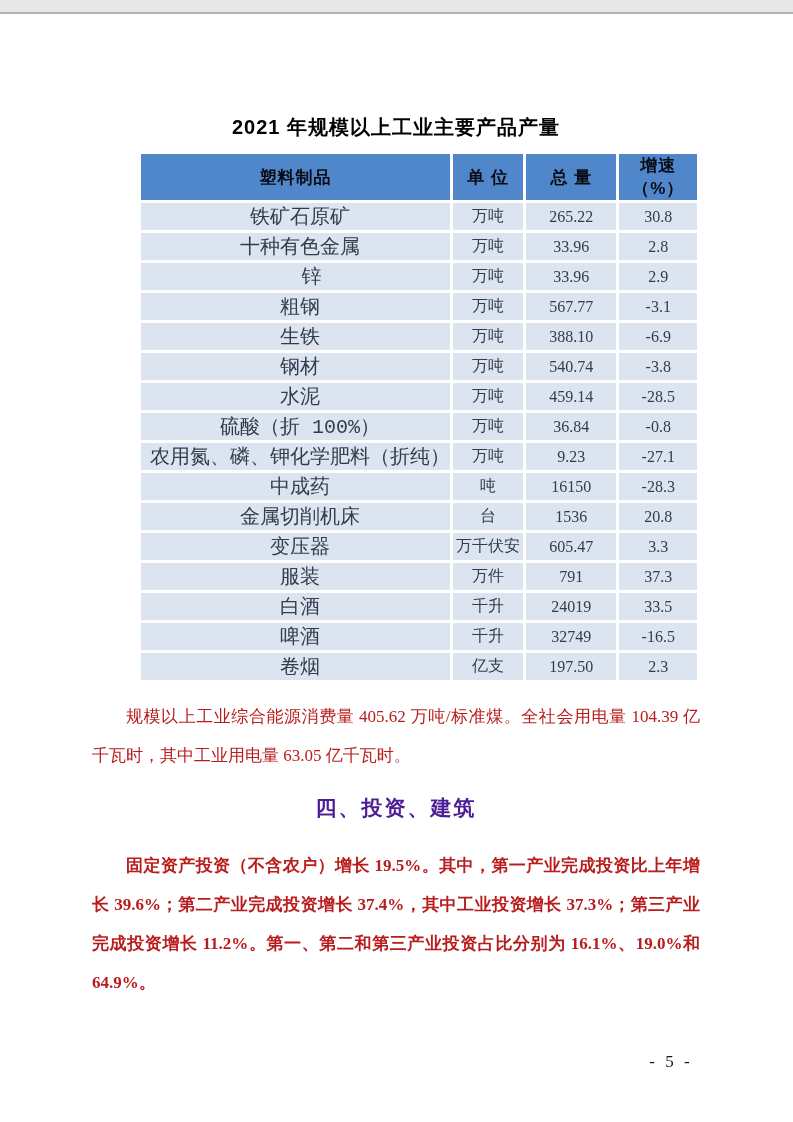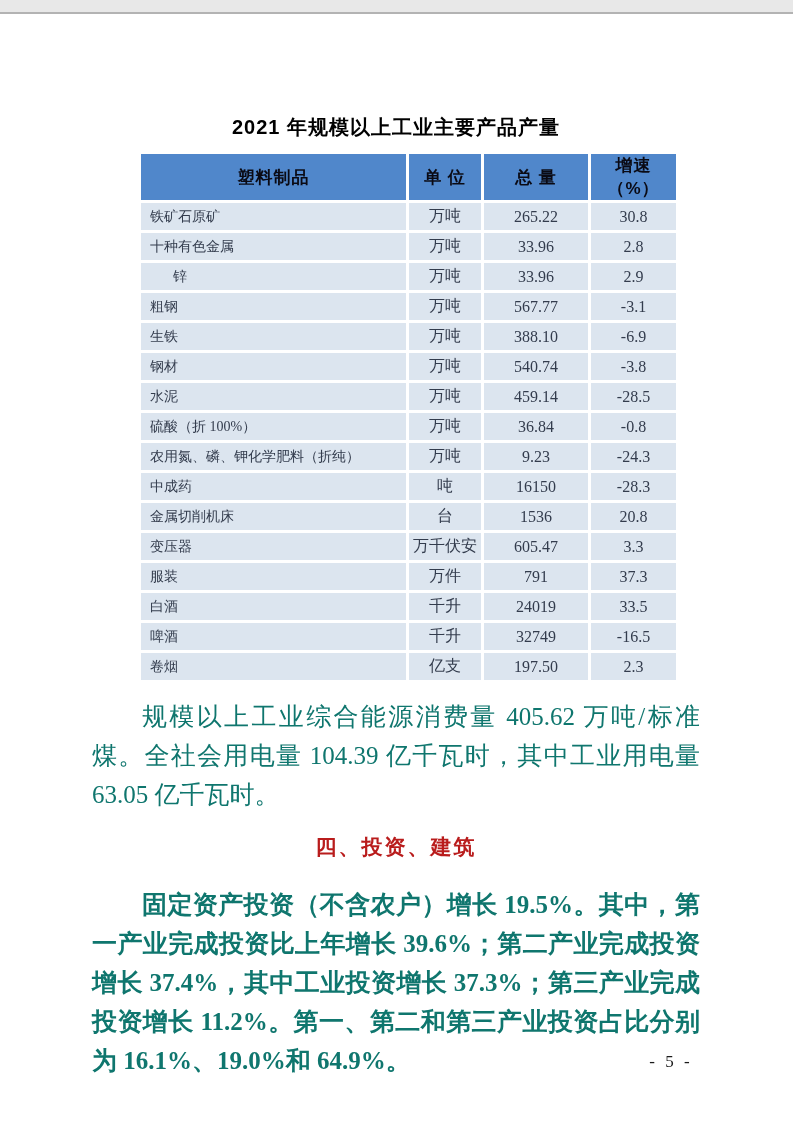--- a/index.html
+++ b/index.html
@@ -59,43 +59,44 @@
     background: var(--row-bg);
     color: #333c4d;
     height: 27px;
     padding: 0;
     text-align: center;
     font-size: 16px;
     white-space: nowrap;
     overflow: hidden;
   }
   .stats-table td.c-name {
-    text-align: left;
+    text-align: center;
     padding-left: 9px;
-    font-size: 14px;
+    font-size: 20px;
+    font-family: Liberation Mono, monospace;
   }
   .stats-table td.c-name.indent { padding-left: 32px; }
 
   .body-para {
     margin: 14px 0 0 0;
     width: 608px;
-    font-size: 25px;
+    font-size: 17px;
     line-height: 39px;
     text-align: justify;
     text-indent: 2em;
-    color: #0f766e;
+    color: #b91c1c;
   }
   .section-heading {
     margin: 19px 0 0 0;
     text-align: center;
     font-family: "Liberation Sans", "DejaVu Sans", sans-serif;
     font-size: 21px;
     font-weight: bold;
     letter-spacing: 2px;
-    color: #b91c1c;
+    color: #4c1d95;
   }
   .para-investment { margin-top: 24px; font-weight: bold; }
 
   .page-number {
     position: absolute;
     top: 1038px;
     left: 628px;
     width: 86px;
     text-align: center;
     font-size: 17px;
@@ -180,21 +181,21 @@
     <td class="c-name">硫酸（折 100%）</td>
     <td class="c-unit">万吨</td>
     <td class="c-total">36.84</td>
     <td class="c-growth">-0.8</td>
   </tr>
 
   <tr>
     <td class="c-name">农用氮、磷、钾化学肥料（折纯）</td>
     <td class="c-unit">万吨</td>
     <td class="c-total">9.23</td>
-    <td class="c-growth">-24.3</td>
+    <td class="c-growth">-27.1</td>
   </tr>
 
   <tr>
     <td class="c-name">中成药</td>
     <td class="c-unit">吨</td>
     <td class="c-total">16150</td>
     <td class="c-growth">-28.3</td>
   </tr>
 
   <tr>

